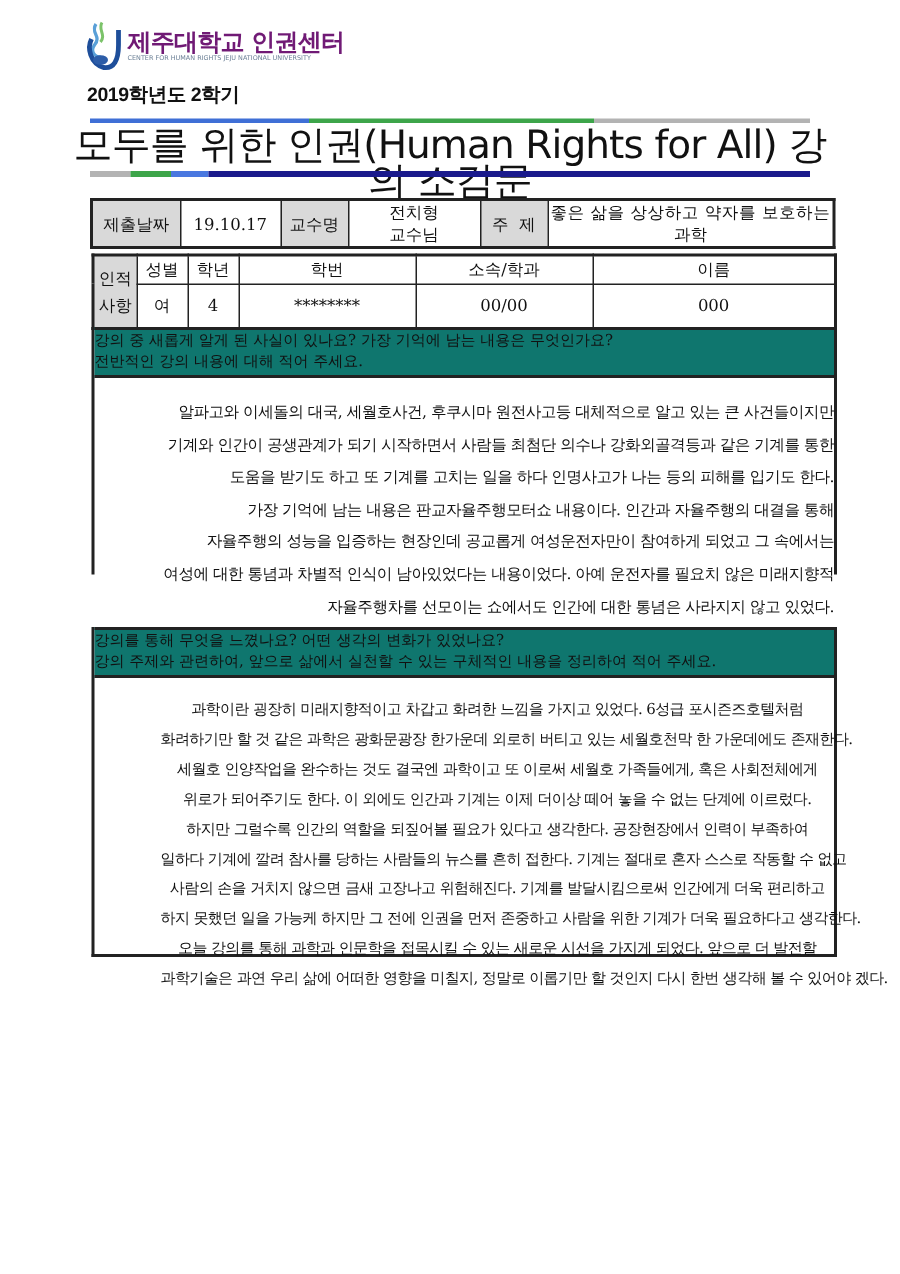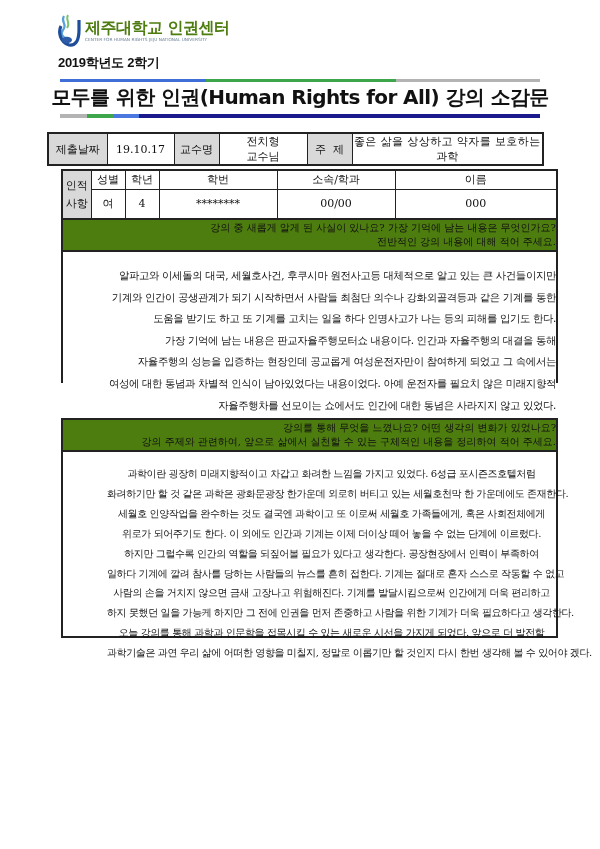--- a/index.html
+++ b/index.html
@@ -2,37 +2,37 @@
 <html><head>
 <meta charset="utf-8">
 <style>
   * { box-sizing: border-box; margin: 0; padding: 0; }
   html, body { width: 600px; height: 849px; background: #ffffff; overflow: hidden; }
   body { position: relative; font-family: "DejaVu Serif", serif; color: #111; }
 
   .logo { position: absolute; left: 57px; top: 14px; height: 34px; display: flex; align-items: center; }
   .logo-mark { width: 24px; height: 34px; position: relative; }
   .logo-text { margin-left: 4px; display: flex; flex-direction: column; }
-  .logo-ko { font-family: "DejaVu Sans", sans-serif; font-size: 16px; font-weight: bold; color: #4d7c0f; letter-spacing: -0.5px; line-height: 18px; }
+  .logo-ko { font-family: "DejaVu Sans", sans-serif; font-size: 16px; font-weight: bold; color: #701a75; letter-spacing: -0.5px; line-height: 18px; }
   .logo-en { font-family: "DejaVu Sans", sans-serif; font-size: 4.3px; color: #6a7f95; letter-spacing: 0; line-height: 6px; white-space: nowrap; }
 
   .semester { position: absolute; left: 58px; top: 54px; font-family: Liberation Sans, sans-serif; font-weight: bold; font-size: 13px; letter-spacing: -0.3px; }
 
   .bar { position: absolute; height: 3px; }
-  .title { position: absolute; left: 40px; width: 520px; top: 85px; text-align: center; font-family: "DejaVu Sans", sans-serif; font-weight: bold; font-size: 20px; letter-spacing: -0.6px; line-height: 24px; }
+  .title { position: absolute; left: 40px; width: 520px; top: 85px; text-align: center; font-family: "DejaVu Sans", sans-serif; font-weight: normal; font-size: 26px; letter-spacing: -0.6px; line-height: 24px; }
 
   table { border-collapse: collapse; position: absolute; font-size: 11px; }
   td { border: 1px solid #222; text-align: center; vertical-align: middle; line-height: 15px; }
   .gray { background: #d9d9d9; }
 
-  .t1 { left: 47px; top: 132px; width: 497px; height: 33px; border: 2px solid #222; }
+  .t1 { left: 60px; top: 132px; width: 497px; height: 33px; border: 2px solid #222; }
   .t2 { left: 61px; top: 169px; width: 497px; border: 2px solid #222; }
 
   .section { position: absolute; left: 61px; width: 497px; border-left: 2px solid #222; border-right: 2px solid #222; }
-  .prompt { background: #4d7c0f; border-top: 2px solid #222; border-bottom: 2px solid #222; text-align: right; font-size: 10px; line-height: 14px; padding: 1px 0; }
+  .prompt { background: #0f766e; border-top: 2px solid #222; border-bottom: 2px solid #222; text-align: left; font-size: 10px; line-height: 14px; padding: 1px 0; }
   .body-text { font-size: 10.4px; line-height: 21.6px; text-align: right; letter-spacing: -0.35px; white-space: nowrap; }
   .body-text2 { font-size: 10px; line-height: 19.9px; text-align: center; letter-spacing: -0.4px; white-space: nowrap; padding-left: 44px; }
 </style>
 </head>
 <body>
 
 <div class="logo">
   <div class="logo-mark">
     <svg width="24" height="34" viewBox="0 0 24 34">
       <path d="M7 2 C3 8, 11 10, 6 16 C3 20, 6 24, 10 24" stroke="#5aa0d8" stroke-width="2.2" fill="none"></path>

